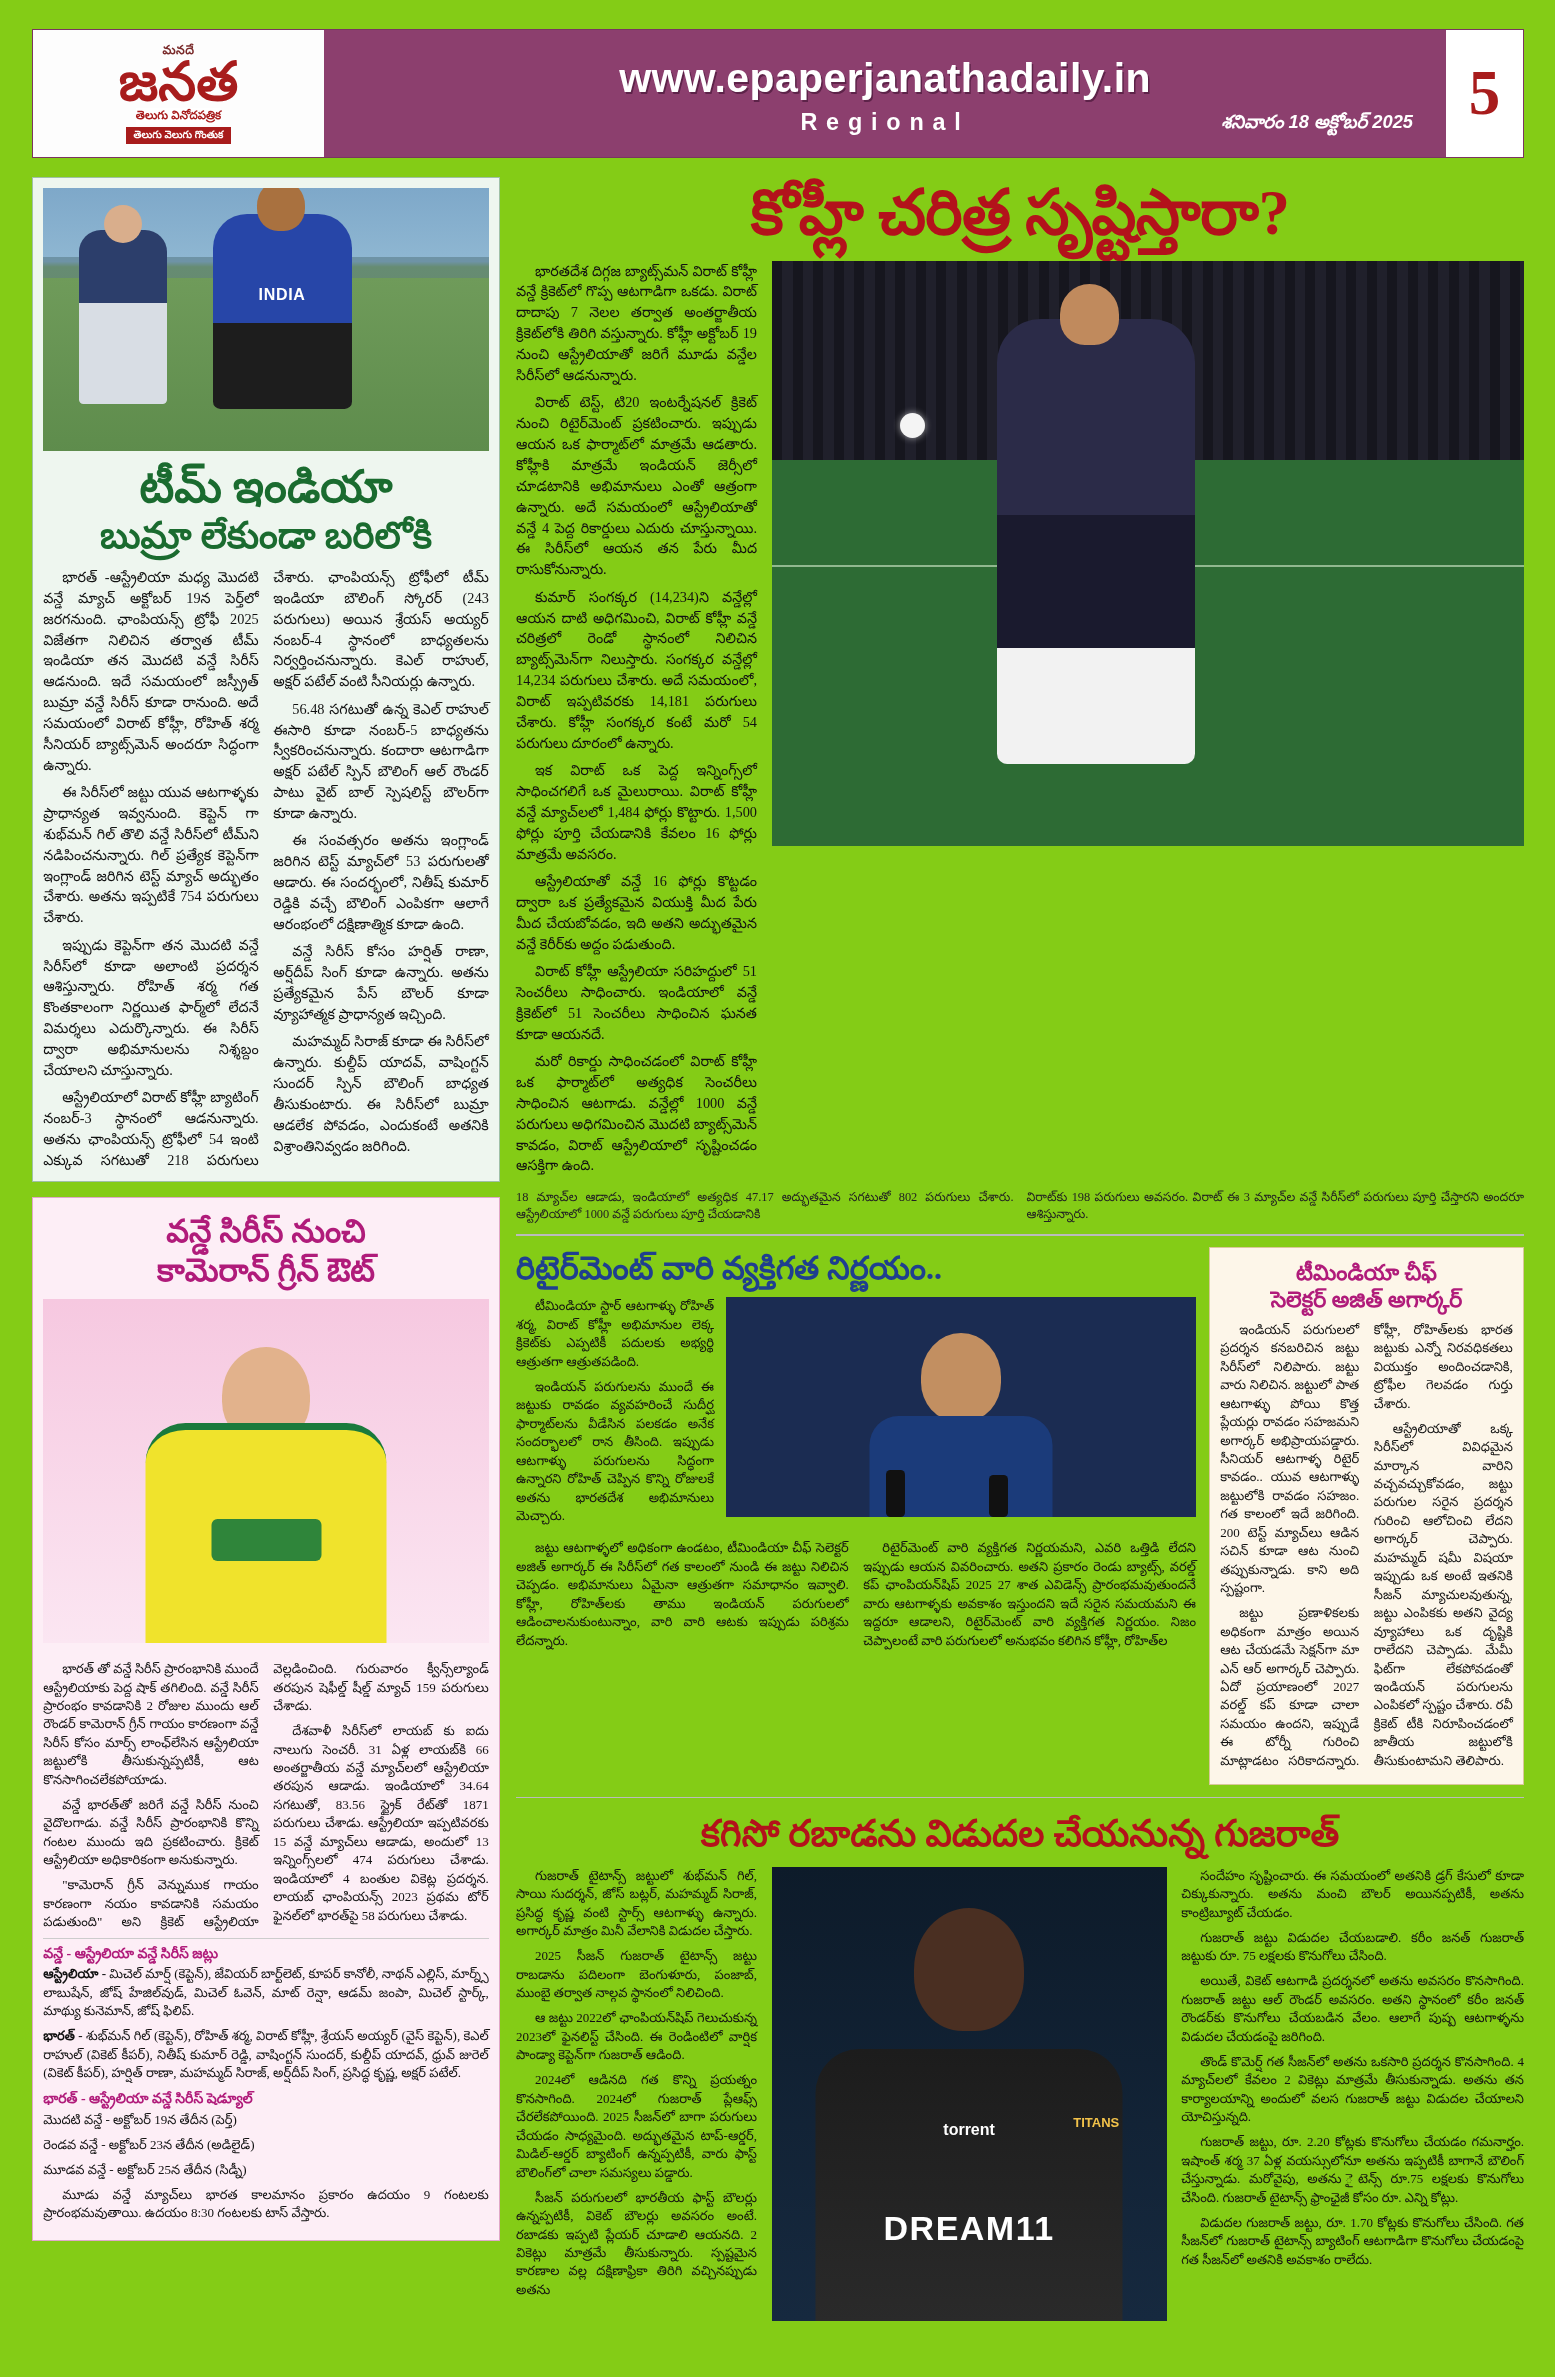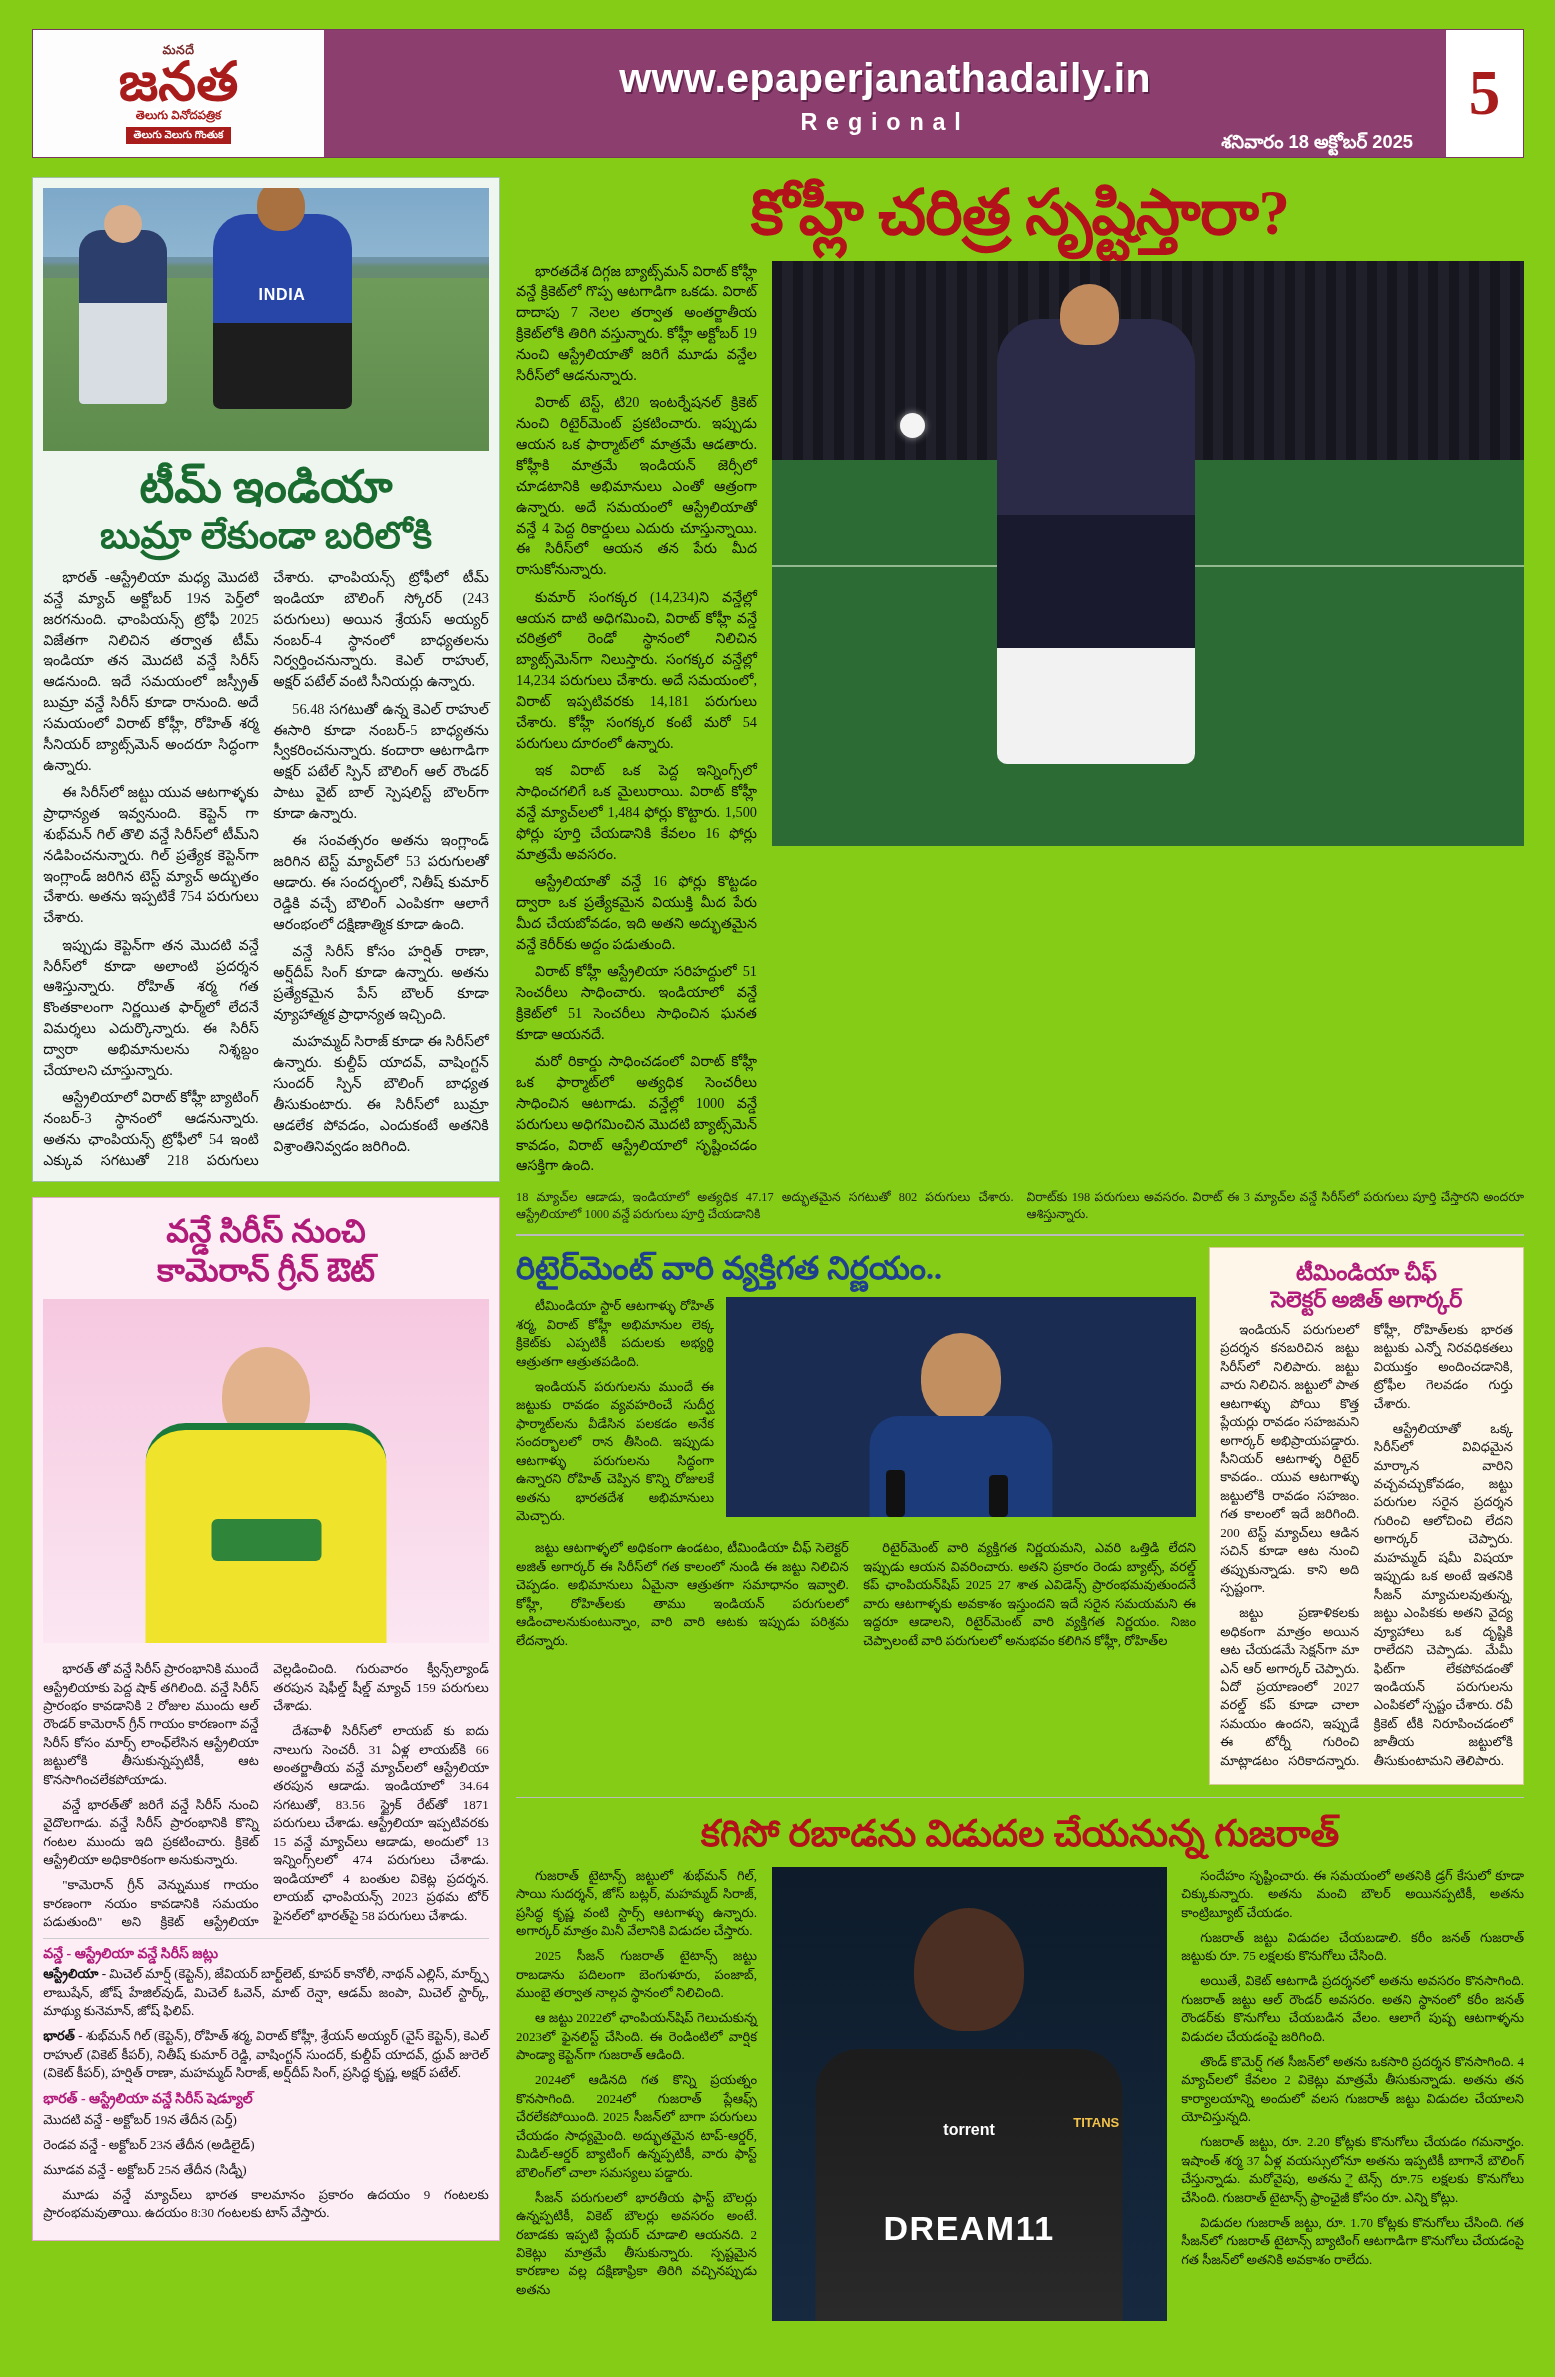--- a/index.html
+++ b/index.html
@@ -68,22 +68,22 @@
   }
   .mast-section {
     color: #ffffff;
     font-size: 23.4px;
     font-weight: bold;
     letter-spacing: 8.8px;
     margin-top: 7.3px;
   }
   .mast-date {
     position: absolute;
-    right: 110px; bottom: 0;
-    color: #fff; font-size: 18.3px; font-weight: bold;
+    right: 110px; bottom: 20px;
+    color: #fff; font-size: 18.3px; font-weight: bold; font-style: italic;
   }
   .mast-page {
     width: 79px;
     background: #fff;
     display: flex; align-items: center; justify-content: center;
     border-left: 2.2px solid #8c3f6e;
   }
   .mast-page span {
     font-size: 63px; font-weight: bold; color: #a81c1c;
     font-family: "Liberation Serif", serif;

